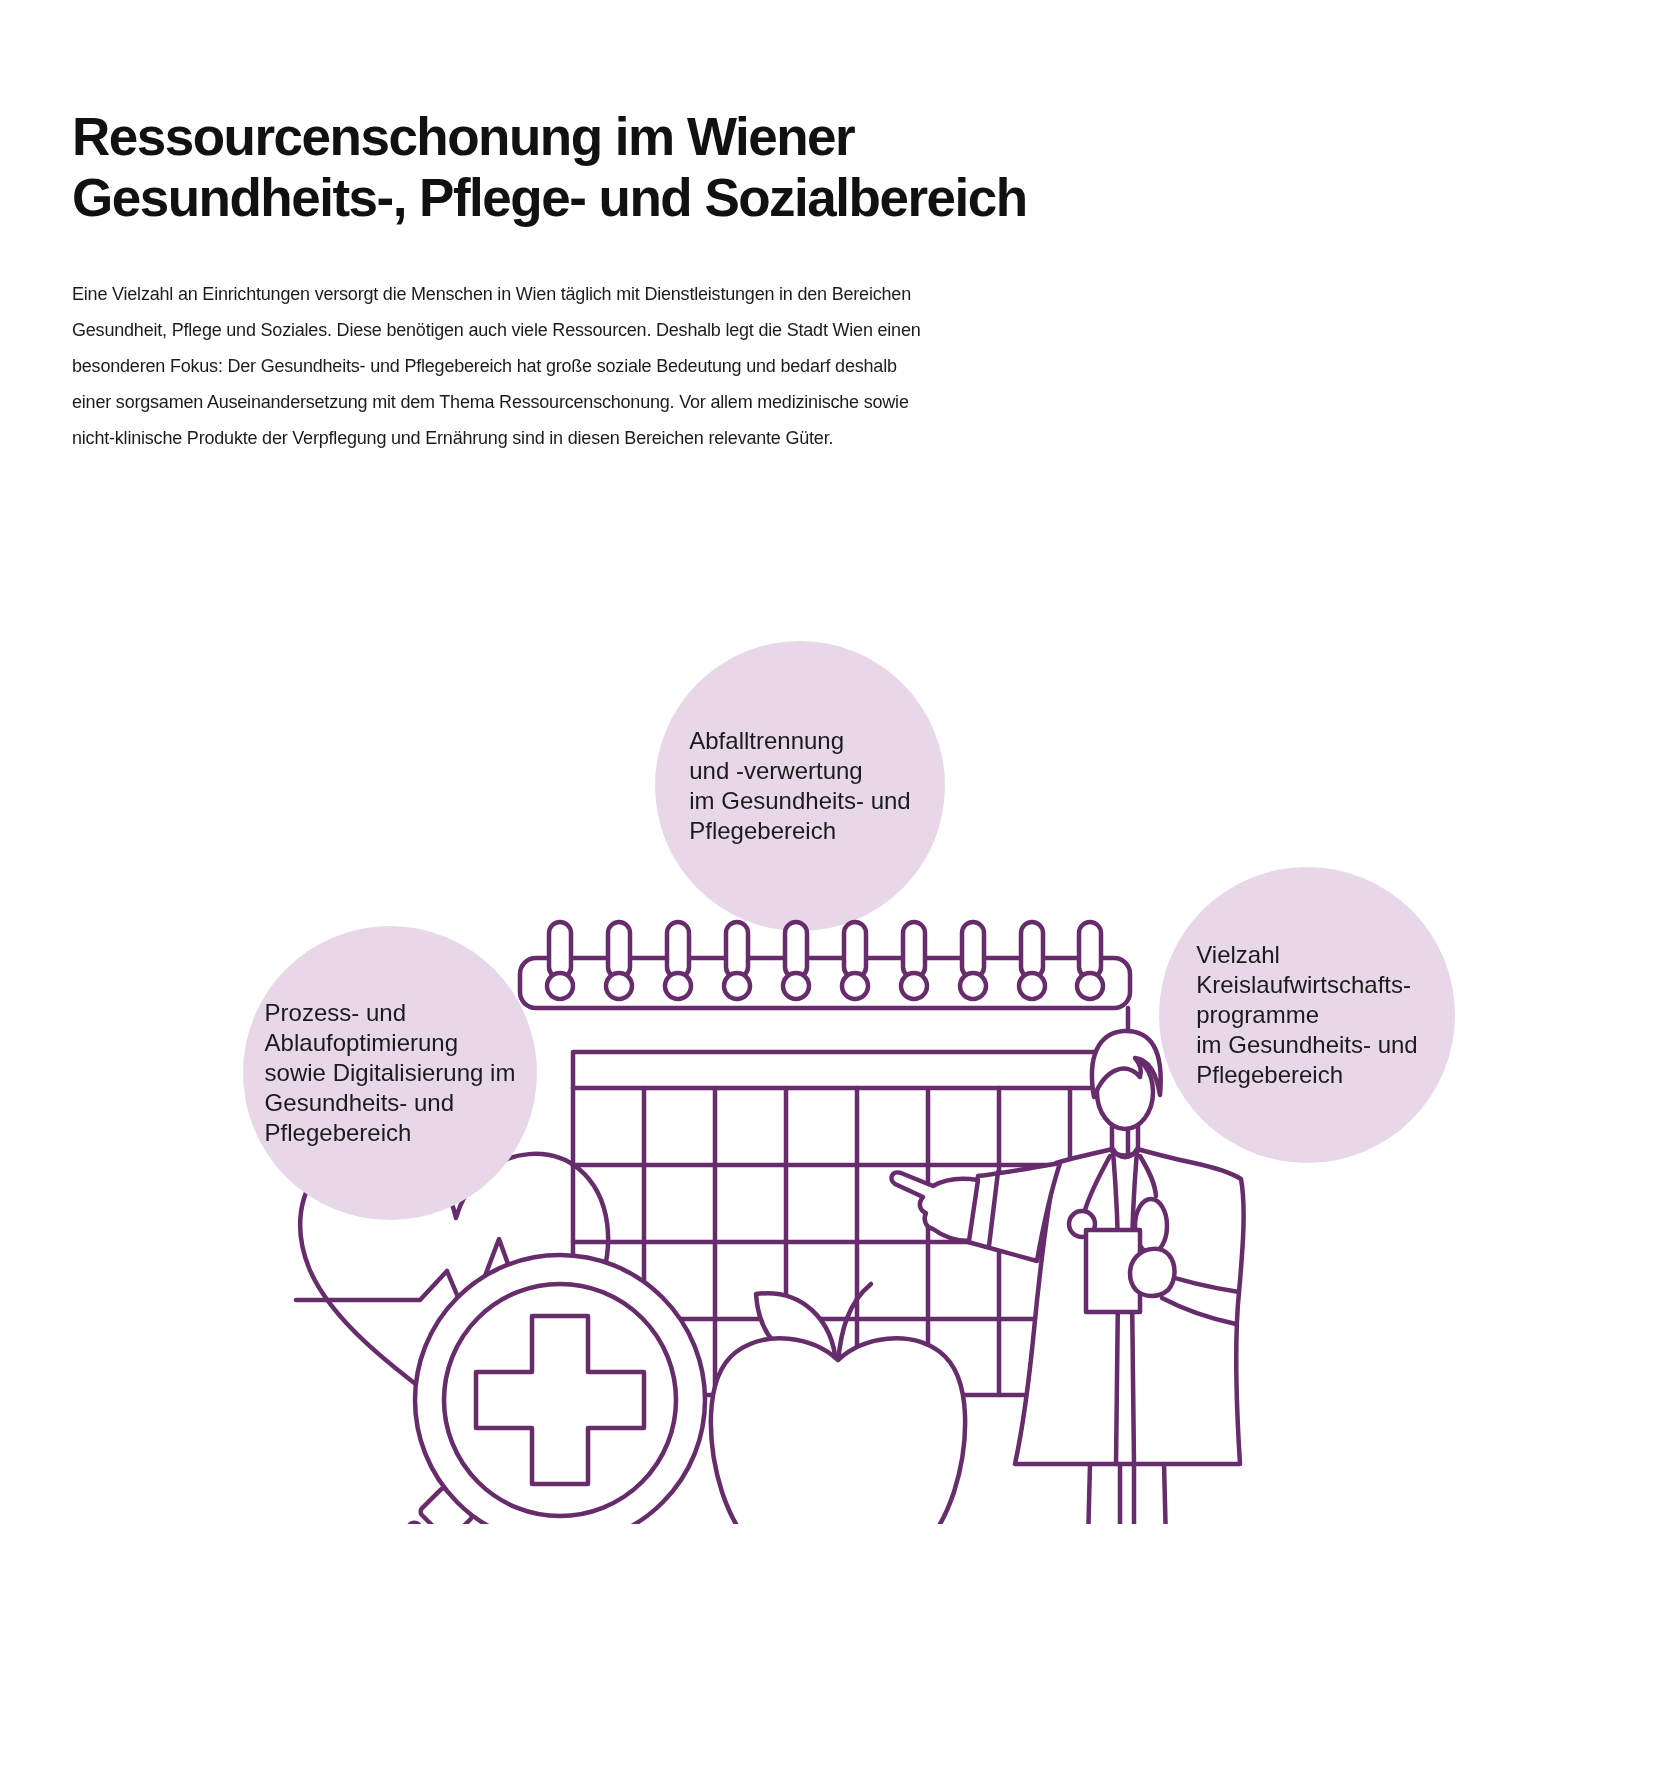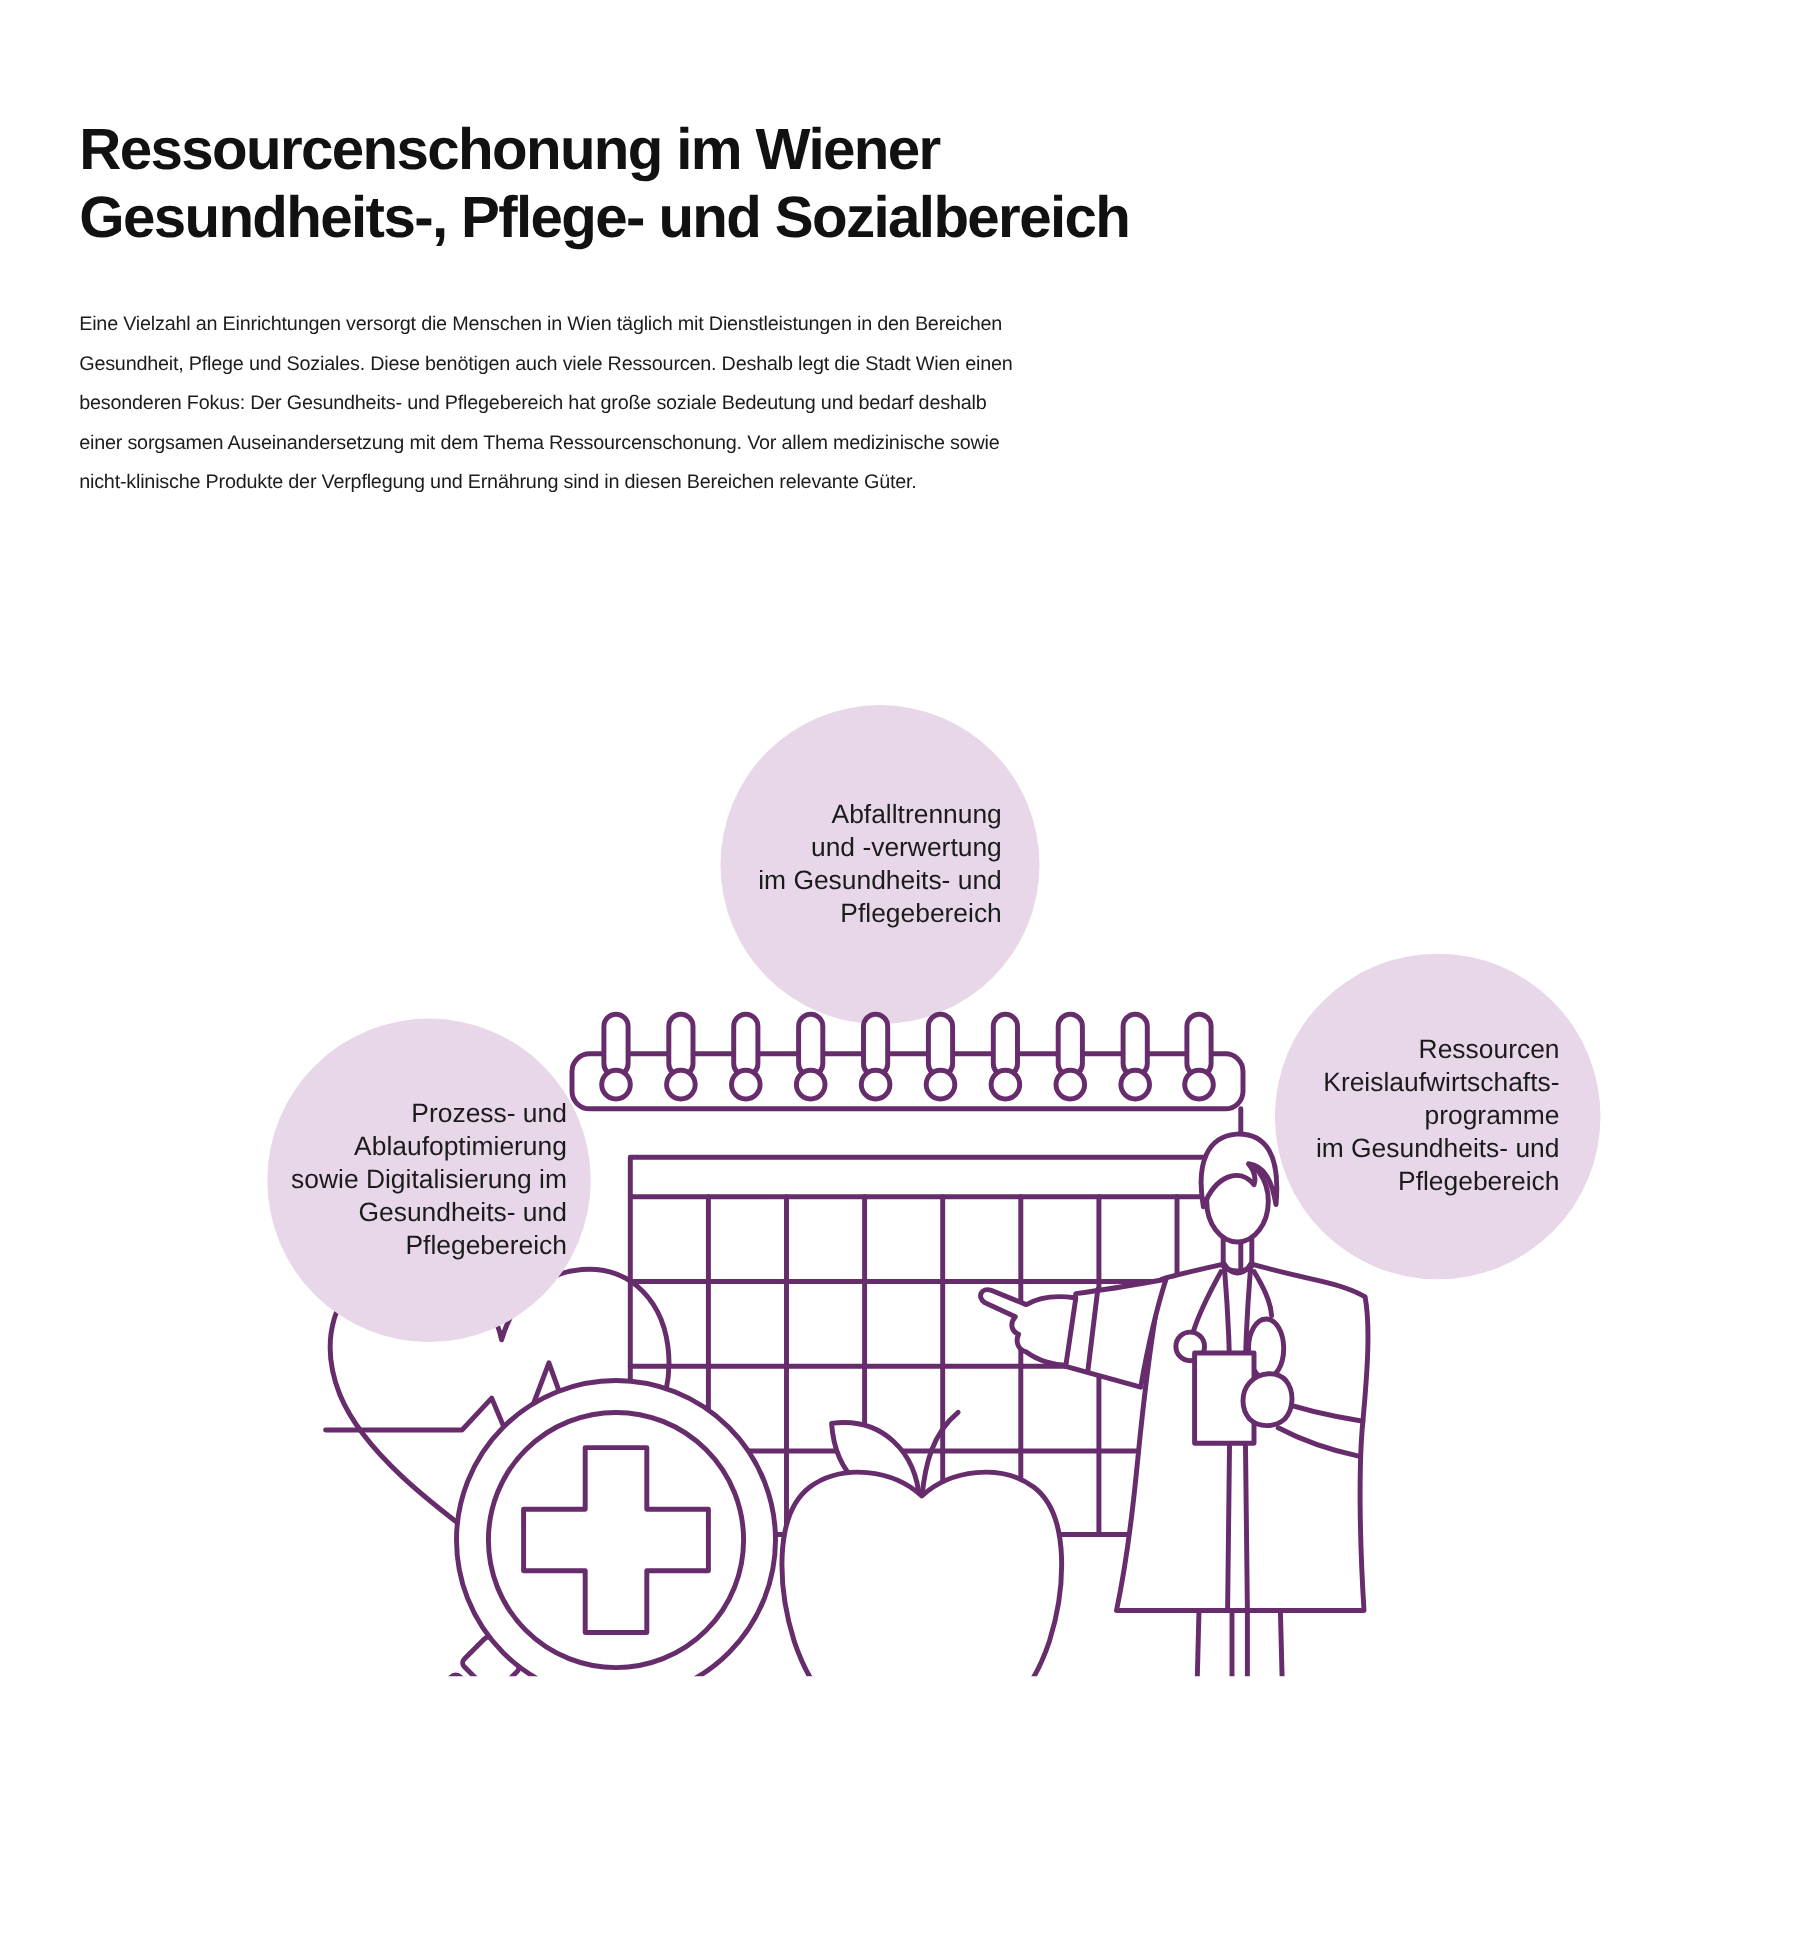--- a/index.html
+++ b/index.html
@@ -3,21 +3,21 @@
 <meta charset="utf-8">
 <style>
   html,body{margin:0;padding:0;background:#fff;}
   .page{position:relative;width:1654px;height:1524px;background:#ffffff;overflow:hidden;
         font-family:Liberation Sans, sans-serif;color:#1b1b1b;}
   .title{position:absolute;left:72px;top:106px;font-size:53px;line-height:61px;
          font-weight:700;letter-spacing:-1.5px;color:#111;white-space:pre-line;}
   .intro{position:absolute;left:72px;top:276px;width:1280px;font-size:18px;line-height:36px;
          letter-spacing:-0.2px;color:#1c1c1c;white-space:pre-line;}
   .bubble{position:absolute;border-radius:50%;background:#e7d7e9;display:flex;
-          align-items:center;justify-content:center;text-align:right;
+          align-items:center;justify-content:center;text-align:left;
           font-size:24px;line-height:30px;color:#1b1b1b;white-space:pre-line;z-index:2;}
   .bubble-top{left:655px;top:641px;width:290px;height:290px;}
   .bubble-left{left:243px;top:926px;width:294px;height:294px;}
   .bubble-right{left:1159px;top:867px;width:296px;height:296px;}
   .art{position:absolute;left:0;top:0;pointer-events:none;}
   .art-back{z-index:1;}
   .art-front{z-index:3;}
   .pagenum{position:absolute;right:80px;top:1606px;font-size:20px;color:#1b1b1b;}
 </style>
 </head>
@@ -46,21 +46,21 @@
 
   <div class="bubble bubble-top">Abfalltrennung
 und -verwertung
 im Gesundheits- und
 Pflegebereich</div>
   <div class="bubble bubble-left">Prozess- und
 Ablaufoptimierung
 sowie Digitalisierung im
 Gesundheits- und
 Pflegebereich</div>
-  <div class="bubble bubble-right">Ressourcen
+  <div class="bubble bubble-right">Vielzahl
 Kreislaufwirtschafts-
 programme
 im Gesundheits- und
 Pflegebereich</div>
 
   <svg class="art art-front" width="1654" height="1772" viewBox="0 0 1654 1772">
     <g stroke="#662c6b" stroke-width="4.5" fill="none" stroke-linecap="round" stroke-linejoin="round">
 
       <g>
         <rect x="520" y="958" width="610" height="50" rx="16" fill="#ffffff"></rect>

